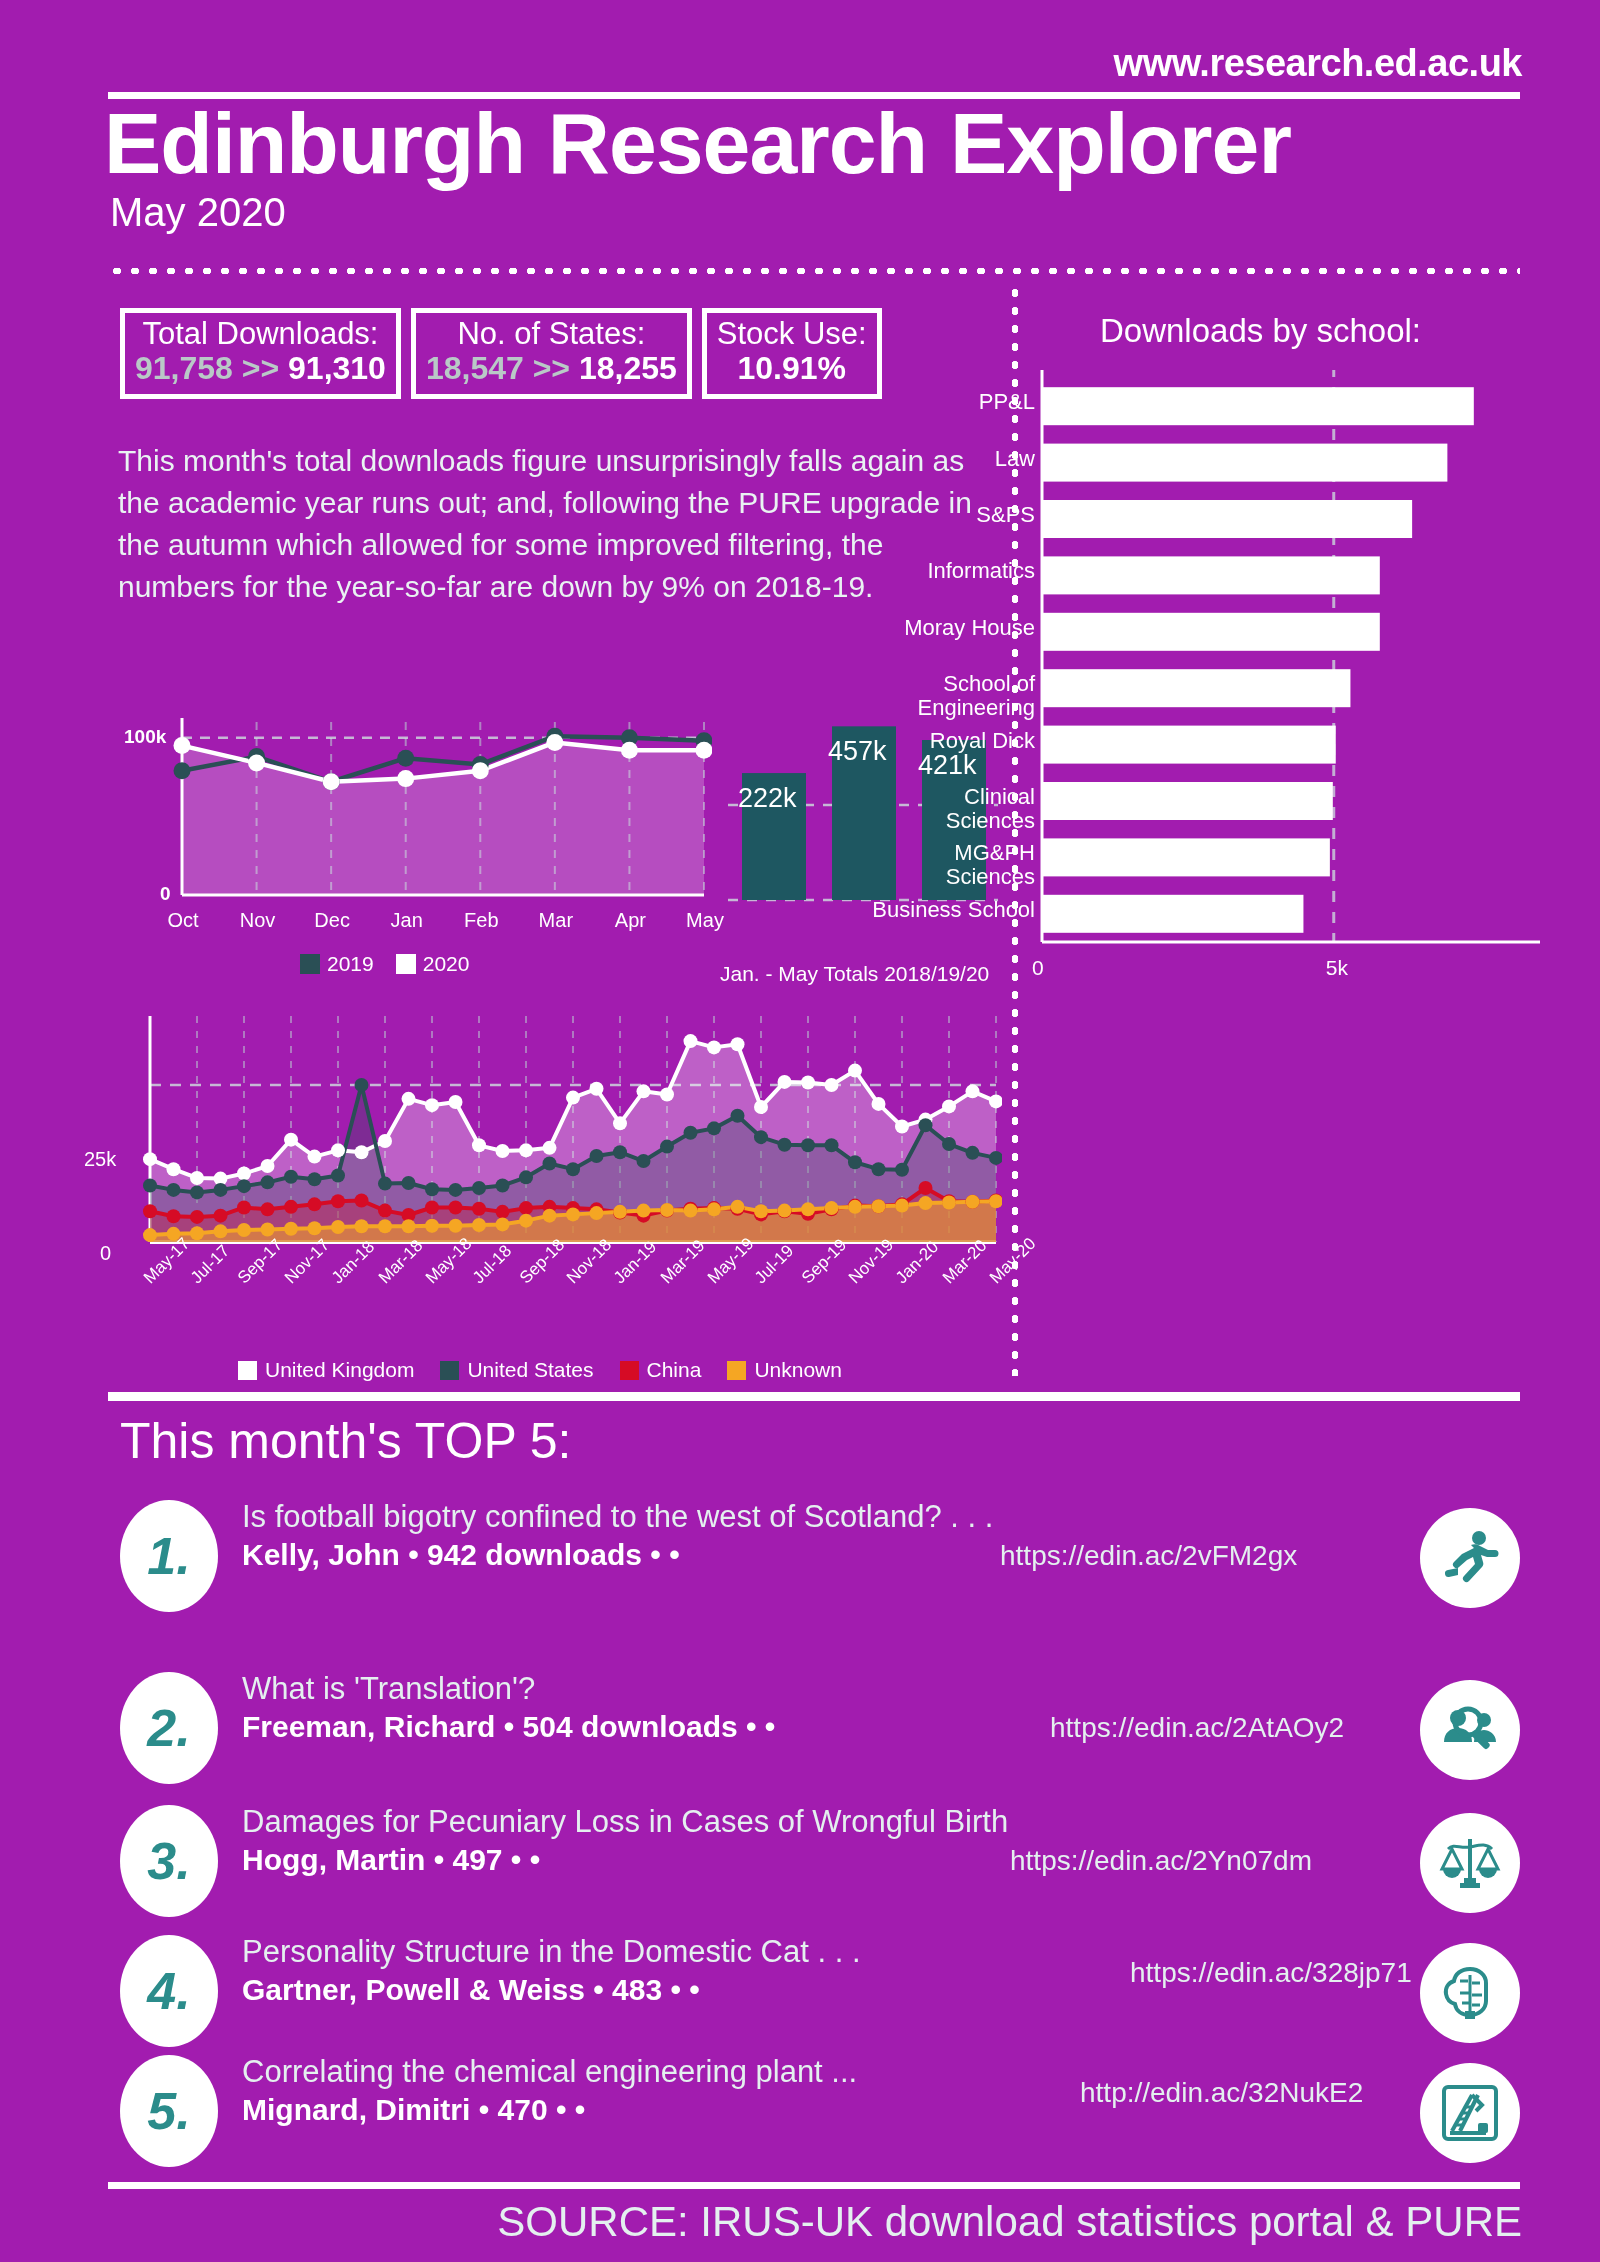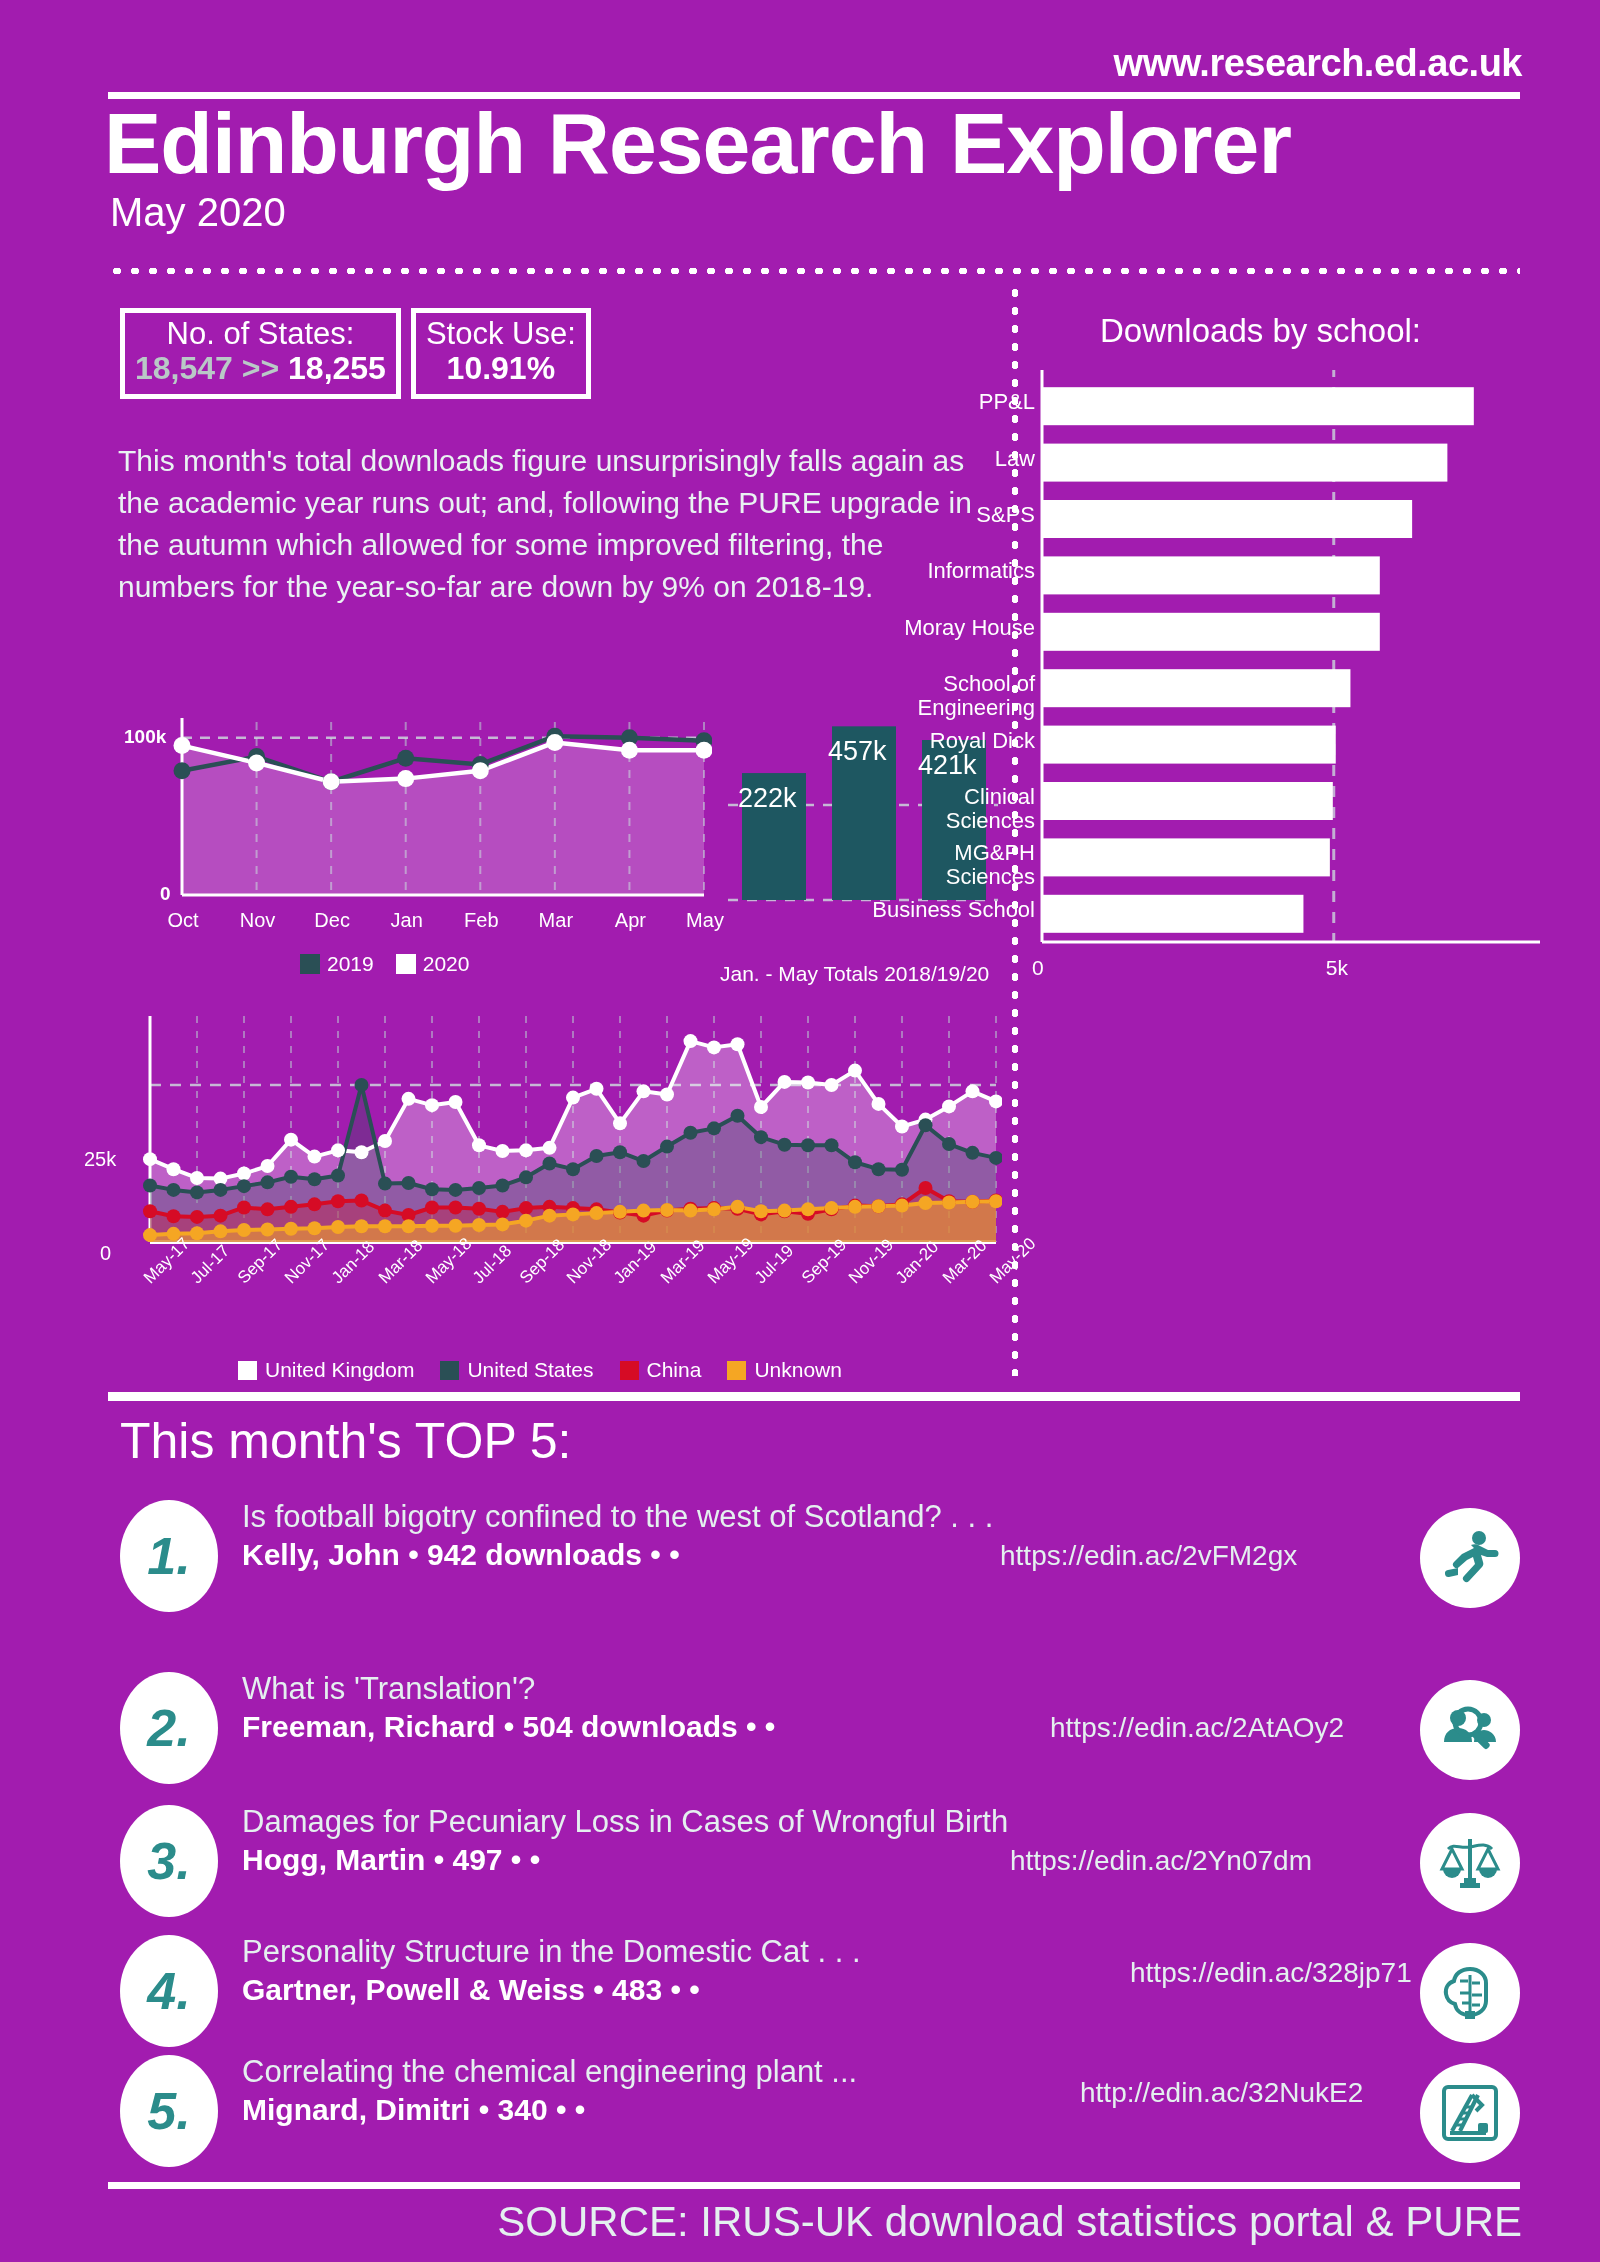--- a/index.html
+++ b/index.html
@@ -118,20 +118,28 @@
 <div class="page">
 
   <div class="url">www.research.ed.ac.uk</div>
   <div class="rule-top"></div>
   <div class="title">Edinburgh Research Explorer</div>
   <div class="subtitle">May 2020</div>
   <div class="dots-h"></div>
   <div class="dots-v"></div>
 
   <div class="stats">
+    <div class="statbox">
+      <div class="label">Total Downloads:</div>
+      <div class="value">
+        <span class="prev">91,758</span>
+        <span class="arrow">&gt;&gt;</span>
+        <span>91,310</span>
+      </div>
+    </div>
     <div class="statbox">
       <div class="label">No. of States:</div>
       <div class="value">
         <span class="prev">18,547</span>
         <span class="arrow">&gt;&gt;</span>
         <span>18,255</span>
       </div>
     </div>
     <div class="statbox">
       <div class="label">Stock Use:</div>
@@ -517,21 +525,21 @@
           <svg viewBox="0 0 64 64">
             <path d="M32 8 c-9 0-15 5-16 12 c-6 2-9 7-8 13 c1 6 5 9 9 10 c1 7 7 11 15 11 c9 0 16-6 16-14 V22 c0-8-7-14-16-14z" fill="none" stroke="#2b8c8b" stroke-width="4"></path>
             <path d="M32 14 v36 M22 20 h8 M22 32 h10 M24 42 h8 M42 22 h-8 M44 34 h-10 M42 44 h-8" fill="none" stroke="#2b8c8b" stroke-width="3"></path>
             <rect x="27" y="50" width="10" height="8"></rect>
           </svg>
         </div>
       </div>
       <div class="item" style="top: 2055px;">
         <div class="badge">5.</div>
         <div class="it-title" style="top: 0px;">Correlating the chemical engineering plant ...</div>
-        <div class="it-auth" style="top: 38px;">Mignard, Dimitri • 340 • •</div>
+        <div class="it-auth" style="top: 38px;">Mignard, Dimitri • 470 • •</div>
         <div class="it-url" style="top: 22px; left: 960px;">http://edin.ac/32NukE2</div>
         <div class="it-icon" style="top: 8px;">
           <svg viewBox="0 0 64 64">
             <rect x="6" y="6" width="52" height="52" rx="4" fill="none" stroke="#2b8c8b" stroke-width="4"></rect>
             <path d="M14 50 L34 14" fill="none" stroke="#2b8c8b" stroke-width="4"></path>
             <path d="M22 50 L40 14" fill="none" stroke="#2b8c8b" stroke-width="4"></path>
             <path d="M18 44 h7 M21 38 h7 M24 32 h7 M27 26 h7" stroke="#2b8c8b" stroke-width="3"></path>
             <path d="M34 14 l10 10 l-6 6" fill="none" stroke="#2b8c8b" stroke-width="4"></path>
             <rect x="40" y="42" width="10" height="10" rx="2"></rect>
             <path d="M12 52 h36" stroke="#2b8c8b" stroke-width="4"></path>

